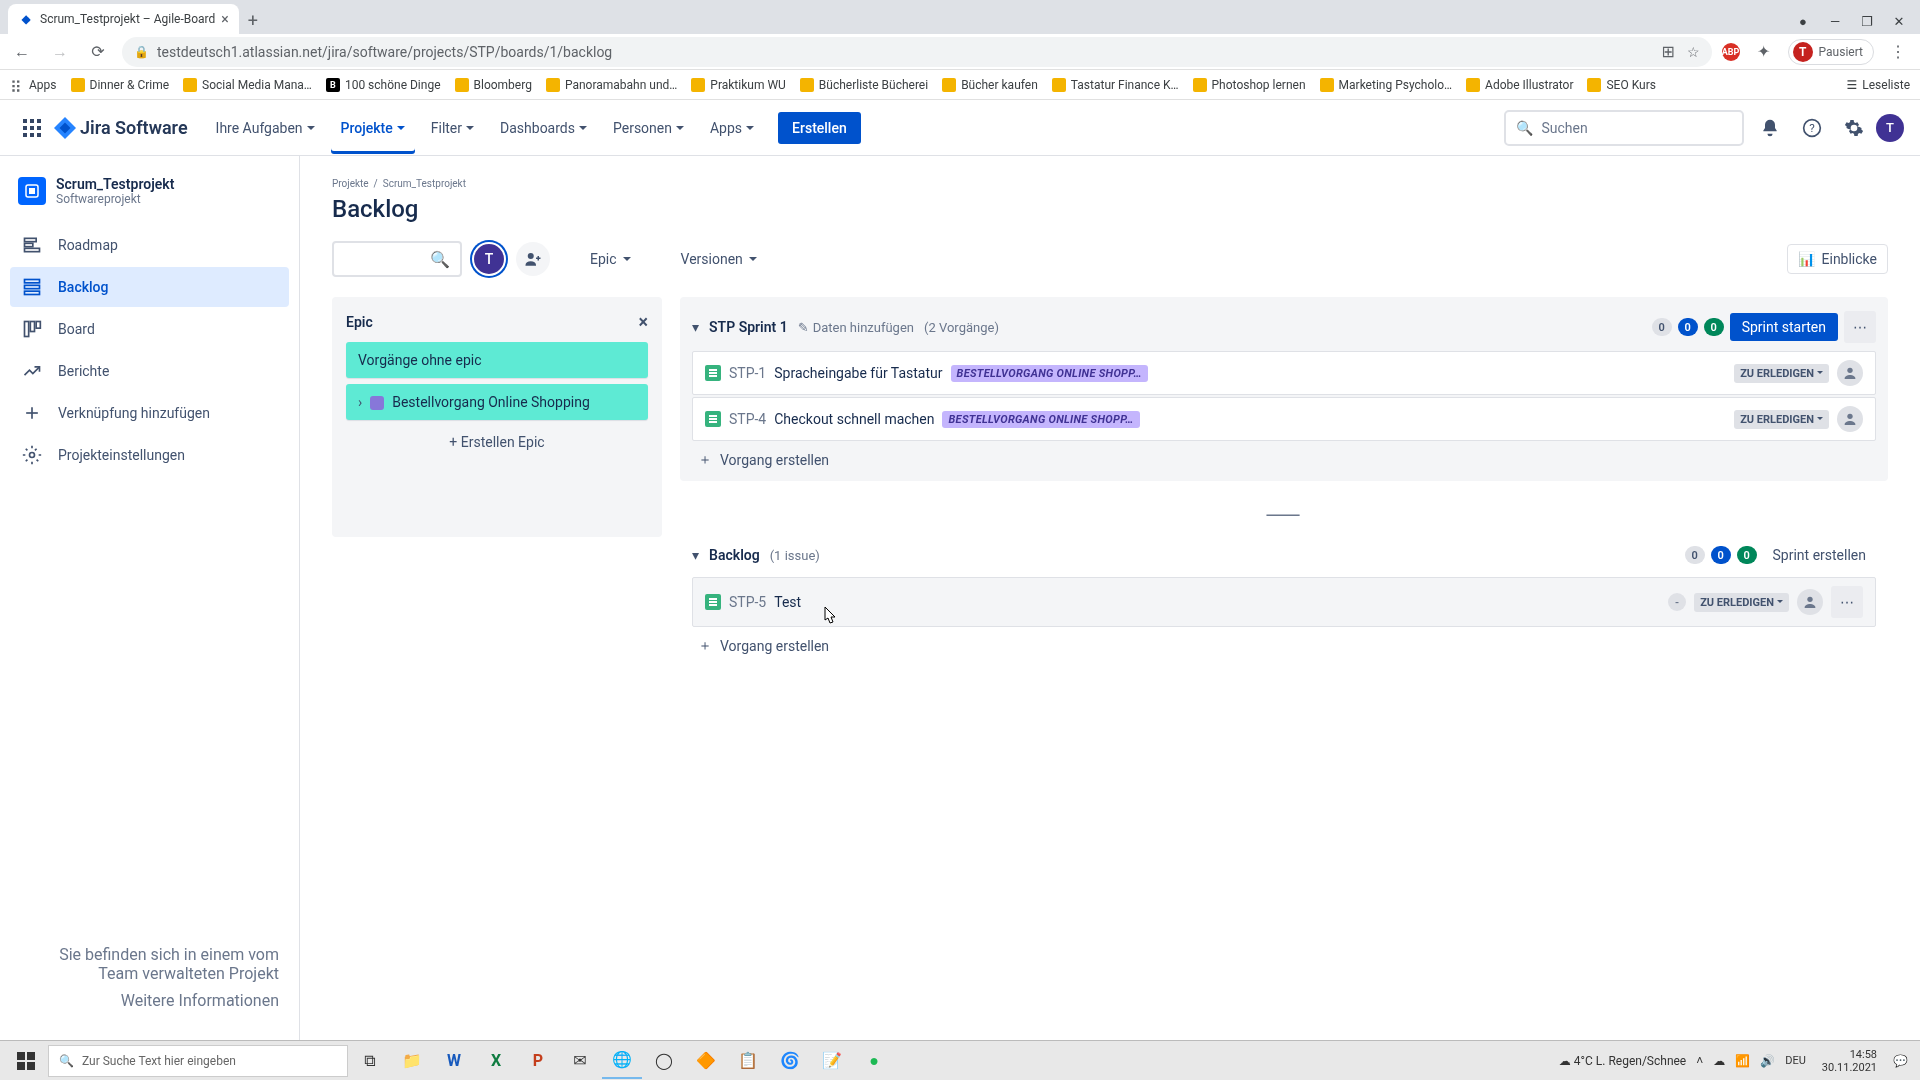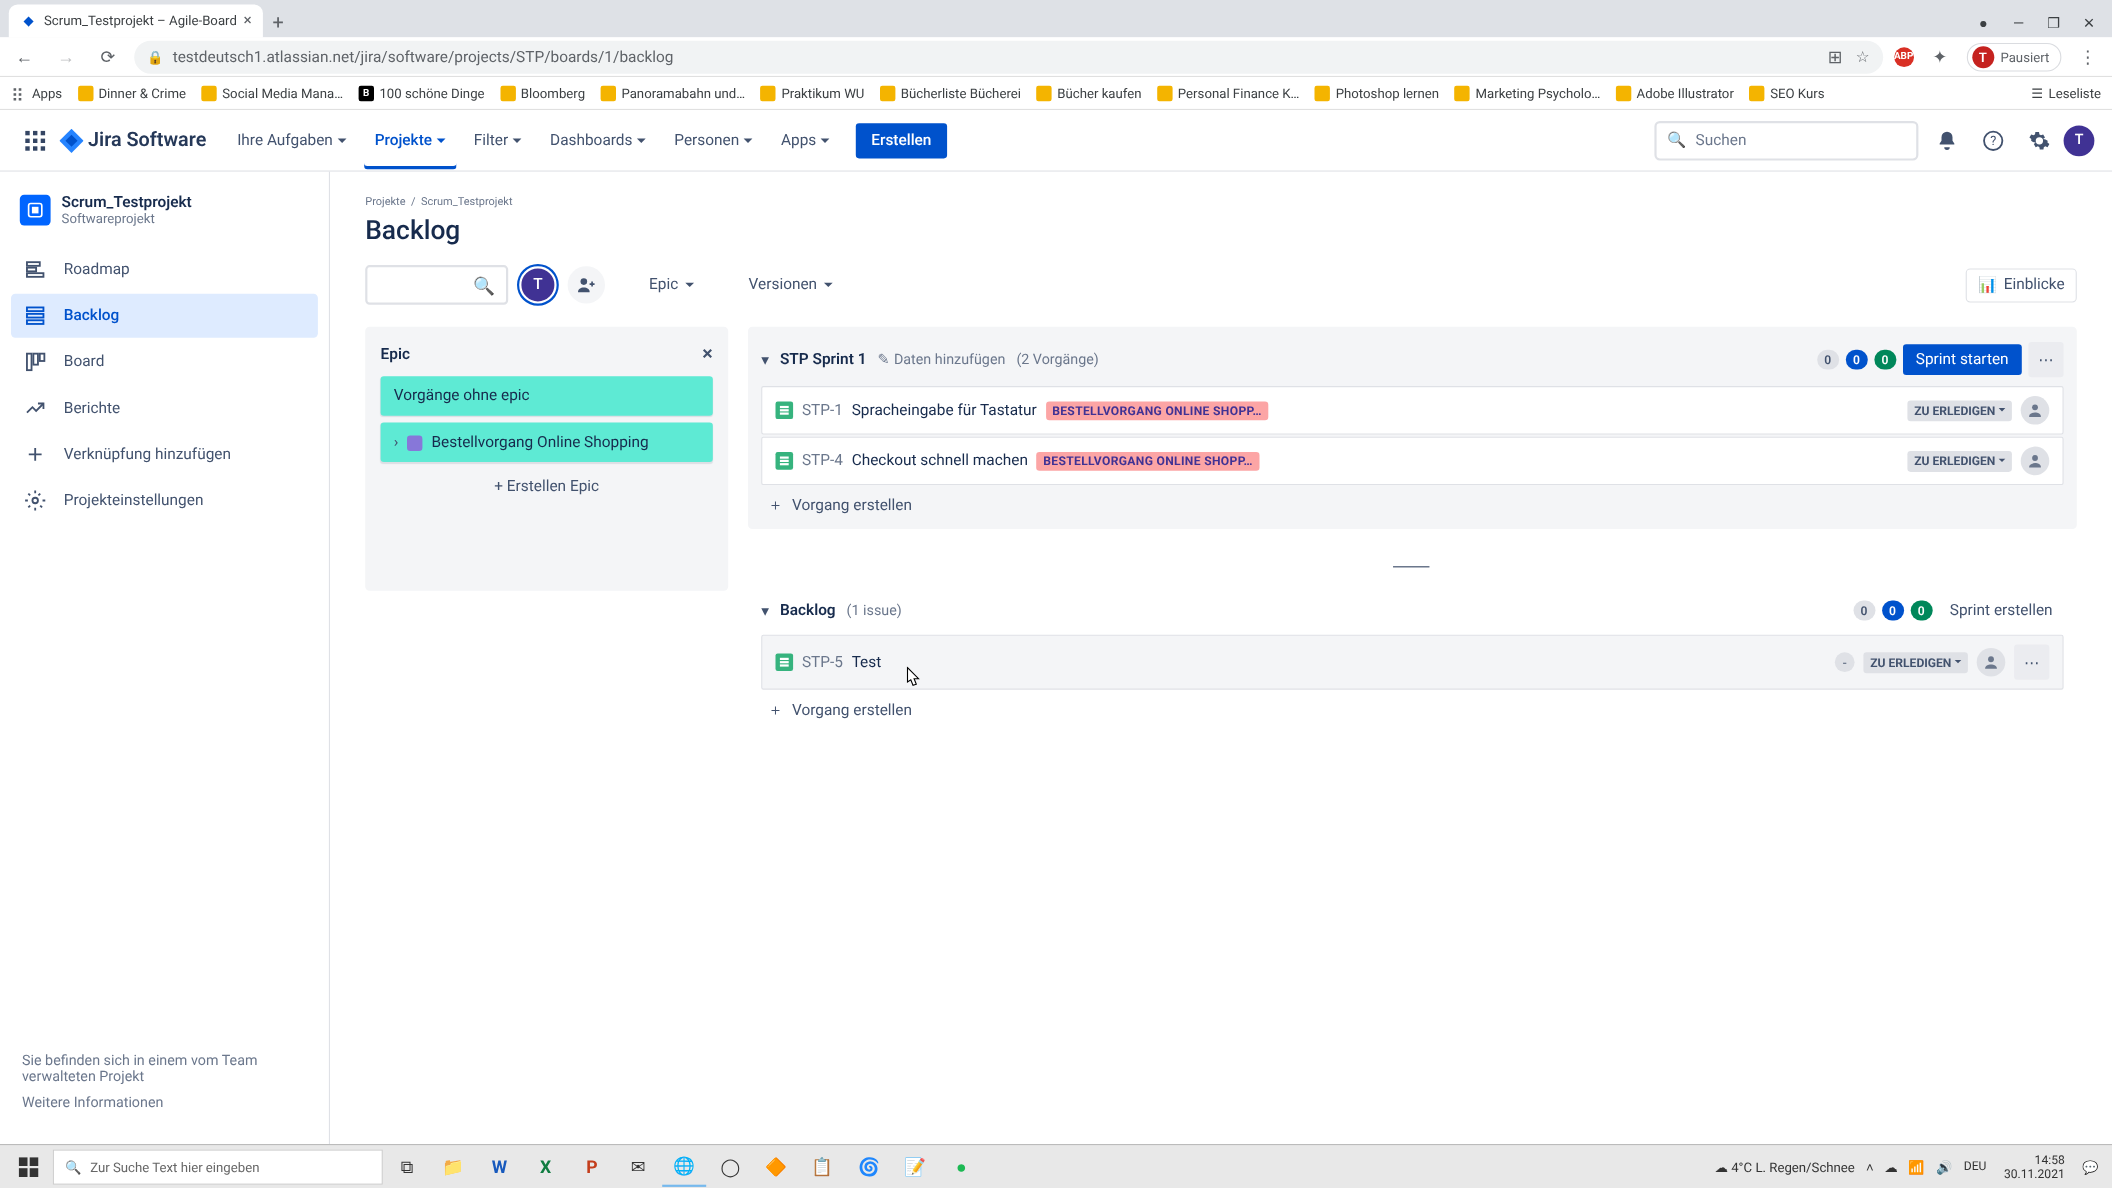--- a/index.html
+++ b/index.html
@@ -46,21 +46,21 @@
 
 .content-wrap { display: flex; height: calc(100% - 156px - 40px); }
 .sidebar { width: 300px; border-right: 1px solid #dfe1e6; padding: 20px 10px; position: relative; display:flex; flex-direction:column;}
 .proj-header { display: flex; gap: 10px; padding: 0 8px 18px; align-items: center; }
 .proj-icon { width: 28px; height: 28px; border-radius: 4px; background: #0065ff; display:flex;align-items:center;justify-content:center;color:#fff;}
 .proj-name { font-weight: 600; font-size: 14px; color: #172b4d; }
 .proj-type { font-size: 12px; color: #6b778c; }
 .side-item { display: flex; align-items: center; gap: 14px; padding: 10px 12px; color: #42526e; font-size: 14px; border-radius: 4px; margin: 1px 0; }
 .side-item.active { background: #deebff; color: #0052cc; font-weight:500;}
 .side-icon { width: 22px; color: inherit; flex-shrink:0;}
-.sidebar-footer { margin-top: auto; text-align: left; padding: 10px; font-size: 13px; color: #6b778c; }
+.sidebar-footer { margin-top: auto; text-align: right; padding: 10px; font-size: 16px; color: #6b778c; }
 .sidebar-footer a { color: #6b778c; display:block; margin-top:8px;}
 
 
 .main { flex: 1; padding: 22px 32px; overflow: auto; position:relative;}
 .breadcrumbs { color: #6b778c; font-size: 10px; margin-bottom: 6px; }
 .page-title { font-size: 24px; font-weight: 500; color: #172b4d; margin-bottom: 18px; }
 .filter-row { display: flex; align-items: center; gap: 10px; margin-bottom: 20px; }
 .search-field { width: 130px; height: 36px; border: 2px solid #dfe1e6; border-radius: 4px; display: flex; align-items: center; justify-content: flex-end; padding: 0 10px; color: #6b778c; }
 .avatar-t { width: 34px; height: 34px; border-radius: 50%; background: #403294; color: #fff; display: flex; align-items: center; justify-content: center; font-size: 14px; font-weight:500; border:2px solid #fff; box-shadow:0 0 0 2px #0052cc;}
 .add-ppl { width: 34px; height: 34px; border-radius: 50%; background: #f4f5f7; display: flex; align-items: center; justify-content: center; color: #42526e; }
@@ -89,21 +89,21 @@
 .pill.dash { background:#dfe1e6; color:#6b778c; width:18px;}
 .start-sprint { background: #0052cc; color: #fff; padding: 6px 12px; border-radius: 3px; font-size: 14px; font-weight:400;}
 .sprint-more { width: 32px; height: 32px; background: #ebecf0; border-radius: 3px; display: flex; align-items: center; justify-content: center; color: #42526e; }
 .create-sprint { background: transparent; color: #42526e; padding: 6px 10px; font-size: 14px; }
 
 .issue-row { background: #fff; border: 1px solid #dfe1e6; border-radius: 2px; padding: 8px 12px; display: flex; align-items: center; gap: 8px; margin: 2px 0; font-size: 14px; }
 .issue-type { width: 16px; height: 16px; background: #36b37e; border-radius: 2px; flex-shrink:0; display:flex;align-items:center;justify-content:center;}
 .issue-type::after { content:""; width:8px; height:2px; background:#fff; box-shadow: 0 -3px 0 #fff, 0 3px 0 #fff;}
 .issue-key { color: #6b778c; }
 .issue-summary { color: #172b4d; }
-.epic-tag { background: #fca5a5; color: #403294; font-size: 11px; padding: 2px 6px; border-radius: 3px; font-weight: 700; letter-spacing: 0.3px;}
+.epic-tag { background: #c4b5fd; color: #403294; font-size: 11px; padding: 2px 6px; border-radius: 3px; font-weight: 700; letter-spacing: 0.3px; font-style: italic;}
 .issue-right { margin-left: auto; display: flex; align-items: center; gap: 8px; }
 .status-dd { background: #dfe1e6; color: #42526e; font-size: 11px; padding: 3px 6px; border-radius: 3px; font-weight: 700; display:flex;align-items:center;gap:3px;}
 .unassigned { width: 26px; height: 26px; border-radius: 50%; background: #dfe1e6; display:flex;align-items:center;justify-content:center;color:#6b778c;}
 .create-issue { color: #42526e; font-size: 14px; padding: 8px 6px; display:flex;align-items:center;gap:8px;}
 
 .divider-handle { text-align: center; color: #6b778c; padding: 10px; font-size:18px; letter-spacing:2px;}
 
 
 .taskbar { position: absolute; bottom: 0; left: 0; right: 0; height: 40px; background: #e8e8e8; border-top: 1px solid #bbb; display: flex; align-items: center; padding: 0 6px; gap: 2px; font-size: 12px; color: #333; }
 .start { width: 40px; height: 36px; display: flex; align-items: center; justify-content: center; }
@@ -189,21 +189,21 @@
   <div class="bm-item">
       <span class="bm-fav"></span>
       <span>Bücherliste Bücherei</span>
     </div>
   <div class="bm-item">
       <span class="bm-fav"></span>
       <span>Bücher kaufen</span>
     </div>
   <div class="bm-item">
       <span class="bm-fav"></span>
-      <span>Personal Finance K…</span>
+      <span>Tastatur Finance K…</span>
     </div>
   <div class="bm-item">
       <span class="bm-fav"></span>
       <span>Photoshop lernen</span>
     </div>
   <div class="bm-item">
       <span class="bm-fav"></span>
       <span>Marketing Psycholo…</span>
     </div>
   <div class="bm-item">

